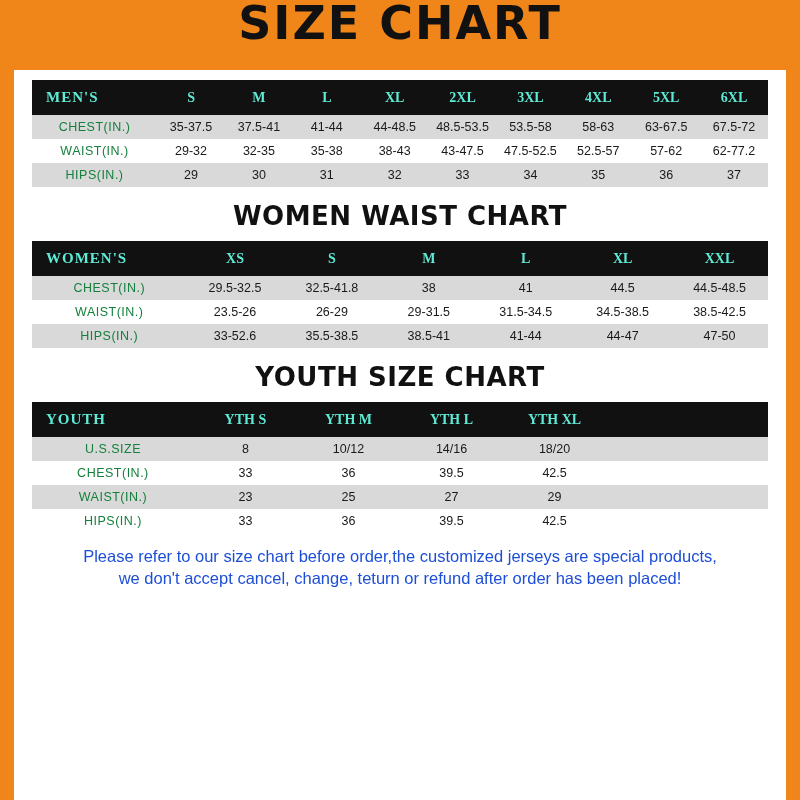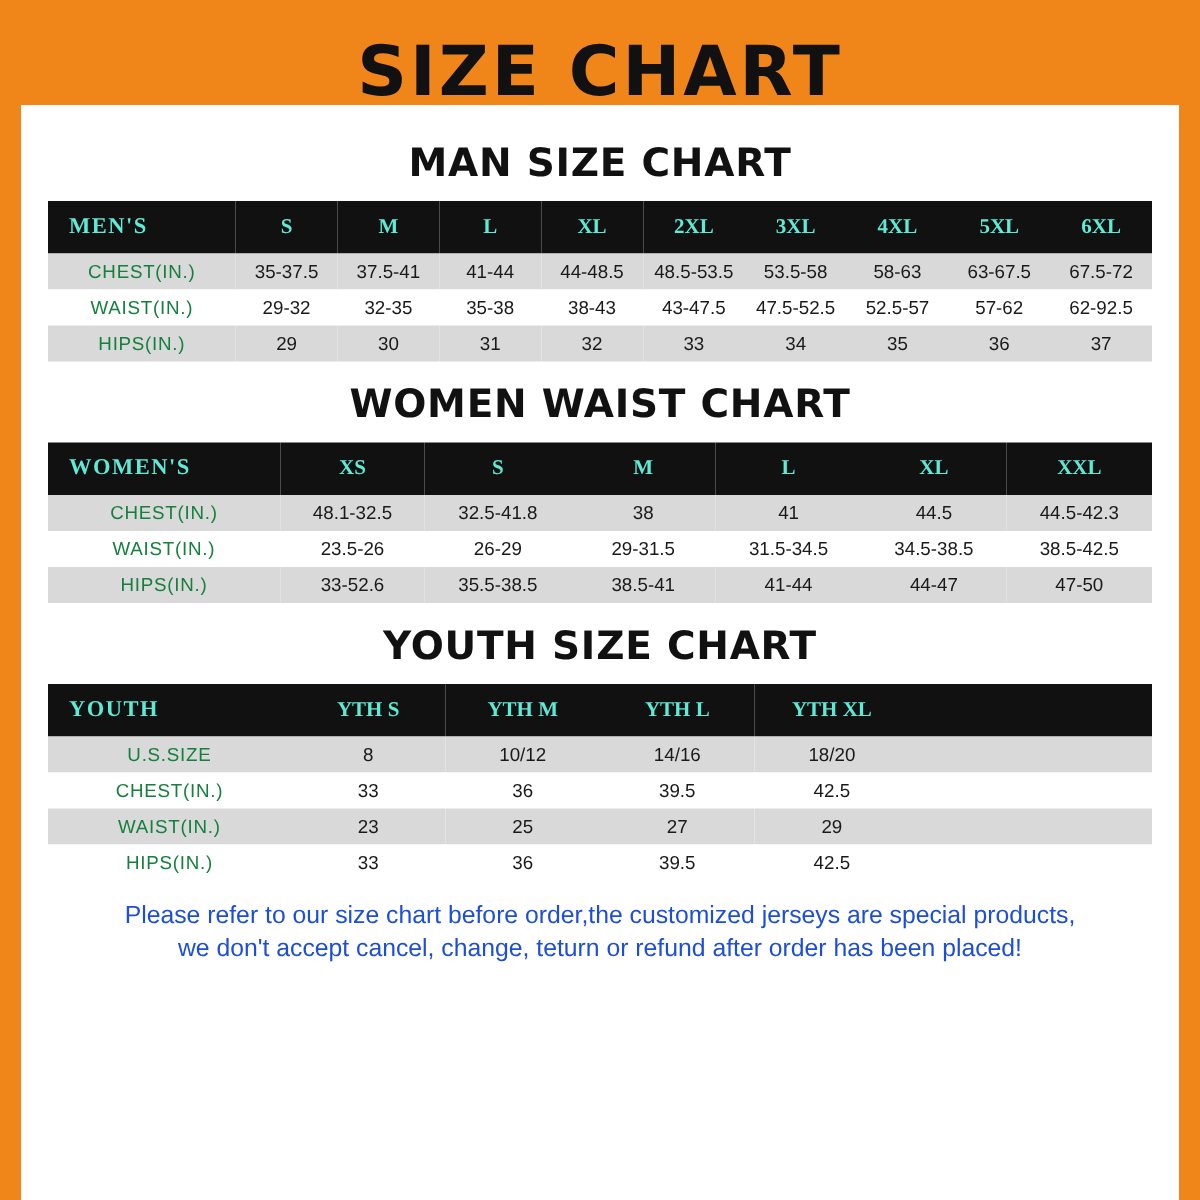--- a/index.html
+++ b/index.html
@@ -19,21 +19,21 @@
     height: 800px;
     box-sizing: border-box;
     background: #fff;
     border-left: 14px solid #f08519;
     border-right: 14px solid #f08519;
   }
   .banner {
     background: #f08519;
     height: 70px;
     display: flex;
-    align-items: flex-end;
+    align-items: flex-start;
     justify-content: center;
     margin: 0 -14px;
   }
   .banner-title {
     font-family: "DejaVu Sans", sans-serif;
     font-weight: bold;
     font-size: 46px;
     letter-spacing: 2px;
     color: #111;
     line-height: 1;
@@ -110,21 +110,20 @@
 <body>
 
 <div class="page">
 
   <div class="banner">
     <div class="banner-title">SIZE CHART</div>
   </div>
 
   <div class="content">
 
-    <div class="section-title">MAN SIZE CHART</div>
     <table class="size-table men">
       <colgroup>
         <col class="c0">
           <col>
           <col>
           <col>
           <col>
           <col>
           <col>
           <col>
@@ -161,21 +160,21 @@
         <tr class="plain">
           <td class="rowhead">WAIST(IN.)</td>
           <td>29-32</td>
           <td>32-35</td>
           <td>35-38</td>
           <td>38-43</td>
           <td>43-47.5</td>
           <td>47.5-52.5</td>
           <td>52.5-57</td>
           <td>57-62</td>
-          <td>62-92.5</td>
+          <td>62-77.2</td>
         </tr>
         <tr class="alt">
           <td class="rowhead">HIPS(IN.)</td>
           <td>29</td>
           <td>30</td>
           <td>31</td>
           <td>32</td>
           <td>33</td>
           <td>34</td>
           <td>35</td>
@@ -203,26 +202,26 @@
           <th>S</th>
           <th>M</th>
           <th>L</th>
           <th>XL</th>
           <th>XXL</th>
         </tr>
       </thead>
       <tbody>
         <tr class="alt">
           <td class="rowhead">CHEST(IN.)</td>
-          <td>48.1-32.5</td>
+          <td>29.5-32.5</td>
           <td>32.5-41.8</td>
           <td>38</td>
           <td>41</td>
           <td>44.5</td>
-          <td>44.5-42.3</td>
+          <td>44.5-48.5</td>
         </tr>
         <tr class="plain">
           <td class="rowhead">WAIST(IN.)</td>
           <td>23.5-26</td>
           <td>26-29</td>
           <td>29-31.5</td>
           <td>31.5-34.5</td>
           <td>34.5-38.5</td>
           <td>38.5-42.5</td>
         </tr>

